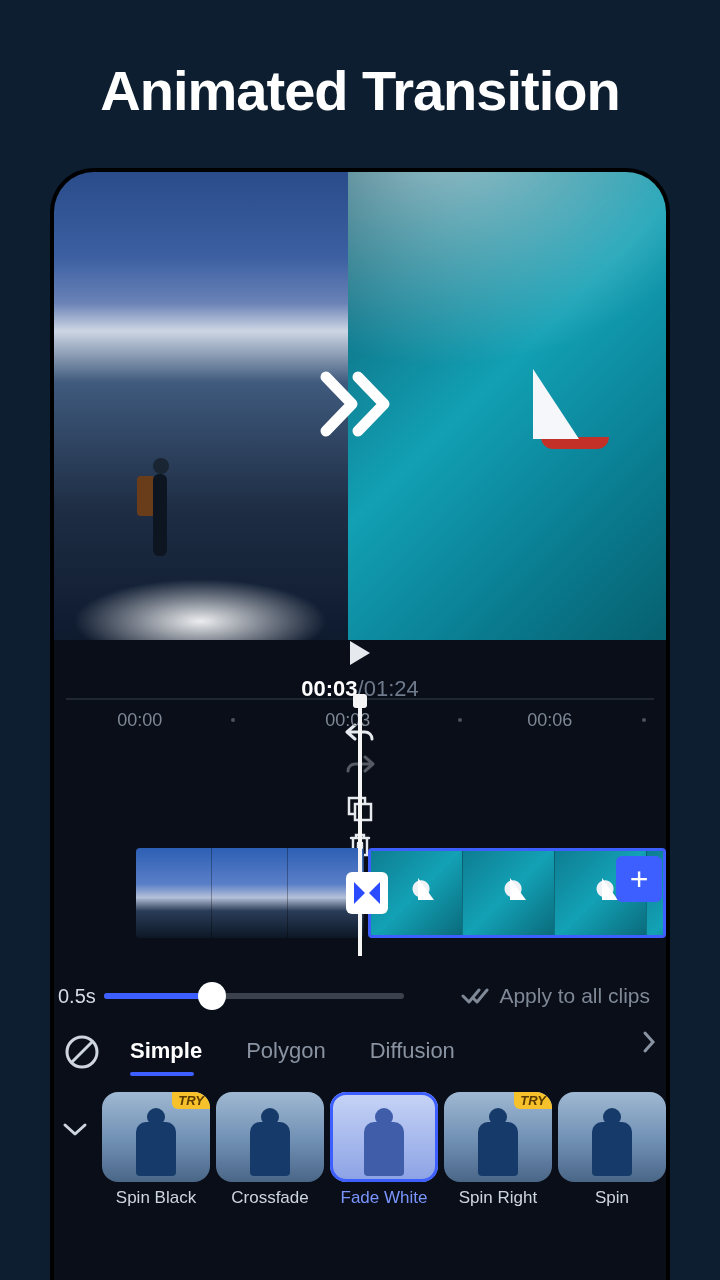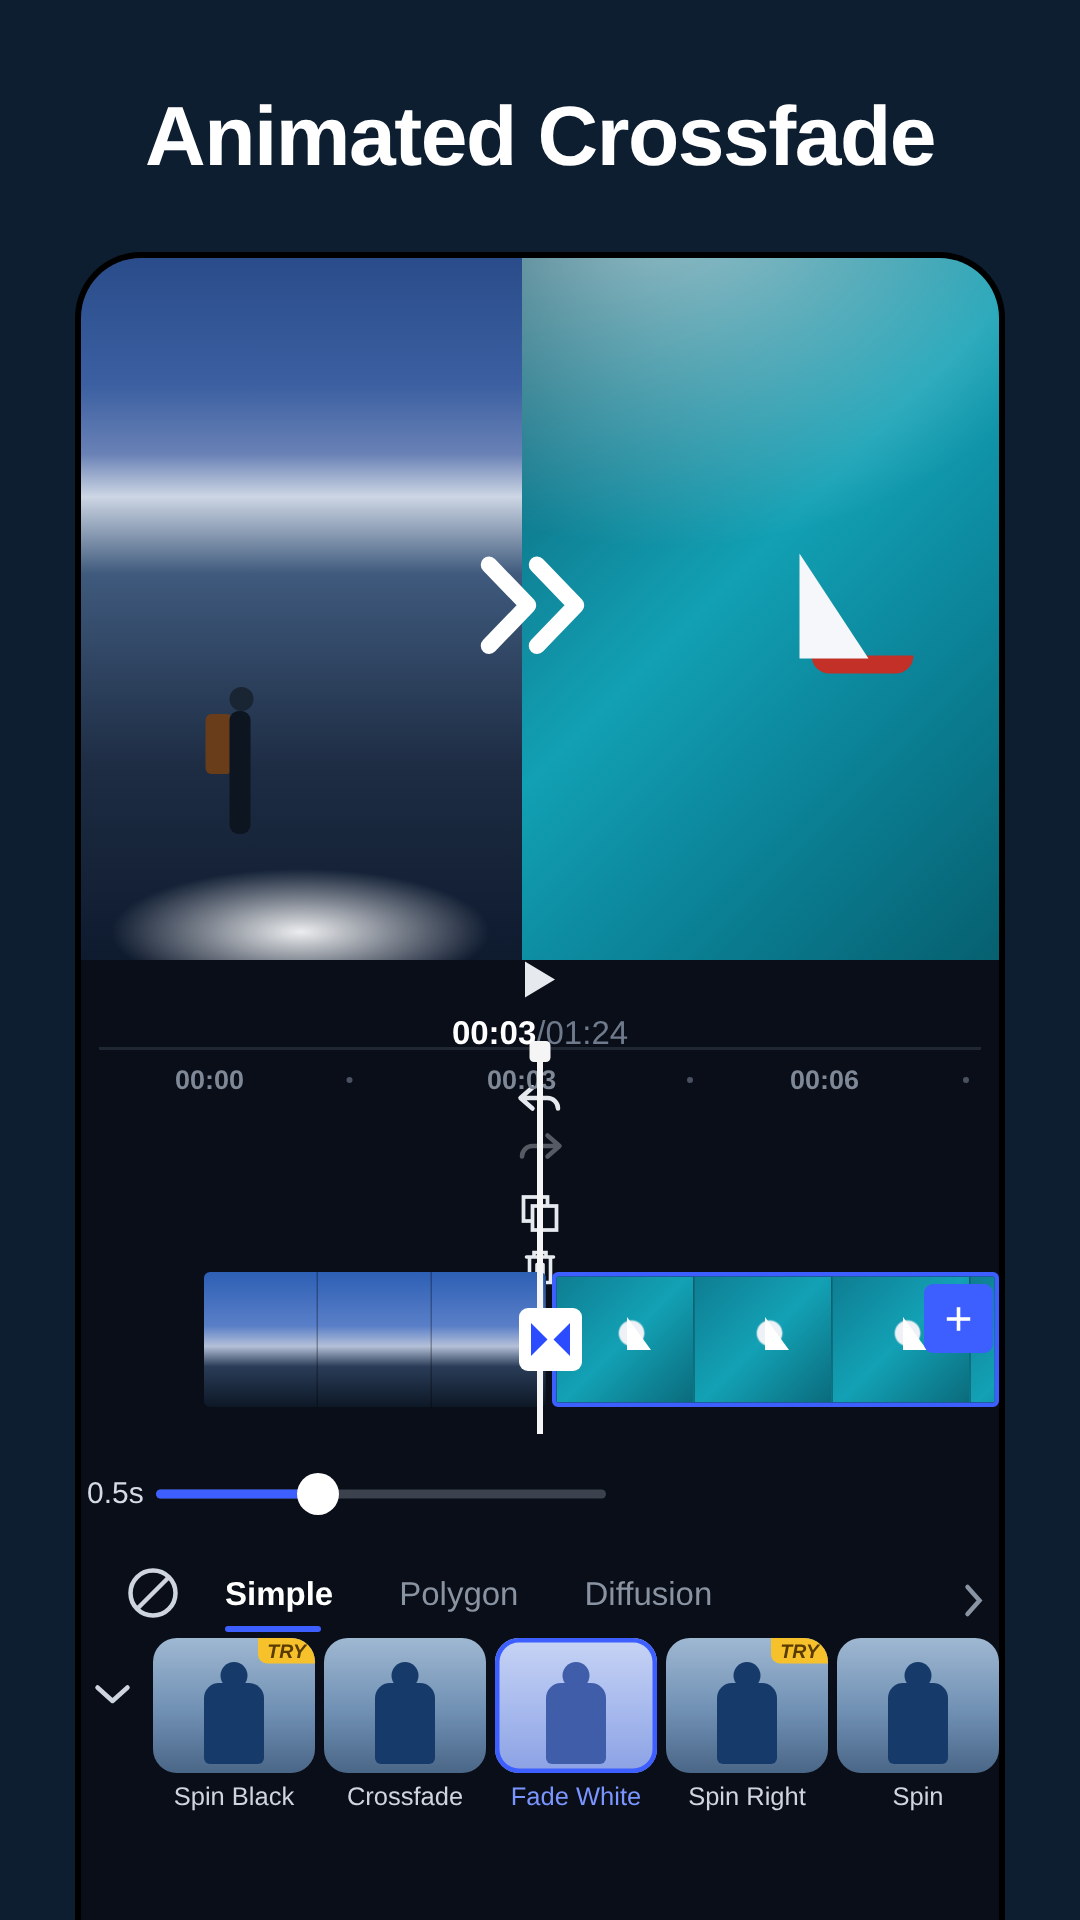--- a/index.html
+++ b/index.html
@@ -89,21 +89,20 @@
   .icon-dim { opacity: 0.35; }
 
   .hr { height: 2px; background: #1f2733; margin: 0 12px; }
 
   
   .ruler {
     height: 40px;
     position: relative;
     color: #7f8896;
     font-size: 18px;
-    font-weight: bold;
   }
   .ruler span.mark { position:absolute; top:10px; transform:translateX(-50%); }
   .ruler span.dot { position:absolute; top:18px; width:4px; height:4px; background:#4a5261; border-radius:50%; }
 
   
   .timeline-wrap { position: relative; height: 230px; }
   .playhead {
     position: absolute;
     left: 50%;
     top: -40px;
@@ -187,25 +186,24 @@
   .slider .thumb { position:absolute; left:36%; top:50%; width:28px; height:28px; background:#fff; border-radius:50%; transform:translate(-50%,-50%); }
   .apply-all {
     margin-left:auto;
     display:flex; align-items:center; gap:10px;
     color:#7f8896; font-size:21px;
     overflow:hidden; white-space:nowrap;
   }
 
   
   .cat-row {
-    display:flex; align-items:flex-end;
+    display:flex; align-items:flex-start;
     padding: 8px 6px 0 6px;
     gap: 4px;
     height: 62px;
-    margin-left: 20px;
   }
   .none-btn {
     width:44px; height:44px;
     display:flex; align-items:center; justify-content:center;
   }
   .cat-tab {
     padding: 8px 22px;
     font-size:22px;
     color:#8a93a2;
     position:relative;
@@ -264,21 +262,21 @@
     margin-top:6px;
     font-size:17px;
     color:#cfd5de;
     white-space:nowrap;
   }
   .tcard.sel .label { color:#7a95ff; }
 </style>
 </head>
 <body>
 
-<div class="headline">Animated Crossfade</div>
+<div class="headline">Animated Transition</div>
 
 <div class="device">
 
   <div class="preview">
     <div class="preview-half preview-left">
       <div class="hiker">
         <div class="pack"></div>
           <div class="body"></div>
           <div class="head"></div>
       </div>
@@ -365,20 +363,27 @@
     <div class="add-clip">+</div>
     <div class="playhead"></div>
   </div>
 
   <div class="dur-row">
     <div class="dur-label">0.5s</div>
     <div class="slider">
       <div class="track-bg"></div>
         <div class="track-fg"></div>
         <div class="thumb"></div>
+    </div>
+    <div class="apply-all">
+      <svg width="28" height="20" viewBox="0 0 28 20">
+          <polyline points="2,10 8,16 18,4" fill="none" stroke="#7f8896" stroke-width="3" stroke-linecap="round" stroke-linejoin="round"></polyline>
+          <polyline points="12,12 16,16 26,4" fill="none" stroke="#7f8896" stroke-width="3" stroke-linecap="round" stroke-linejoin="round"></polyline>
+        </svg>
+      <span>Apply to all clips</span>
     </div>
   </div>
 
   <div class="cat-row">
     <div class="none-btn">
       <svg width="36" height="36" viewBox="0 0 36 36">
           <circle cx="18" cy="18" r="15" fill="none" stroke="#cfd5de" stroke-width="3"></circle>
           <line x1="7" y1="29" x2="29" y2="7" stroke="#cfd5de" stroke-width="3"></line>
         </svg>
     </div>

